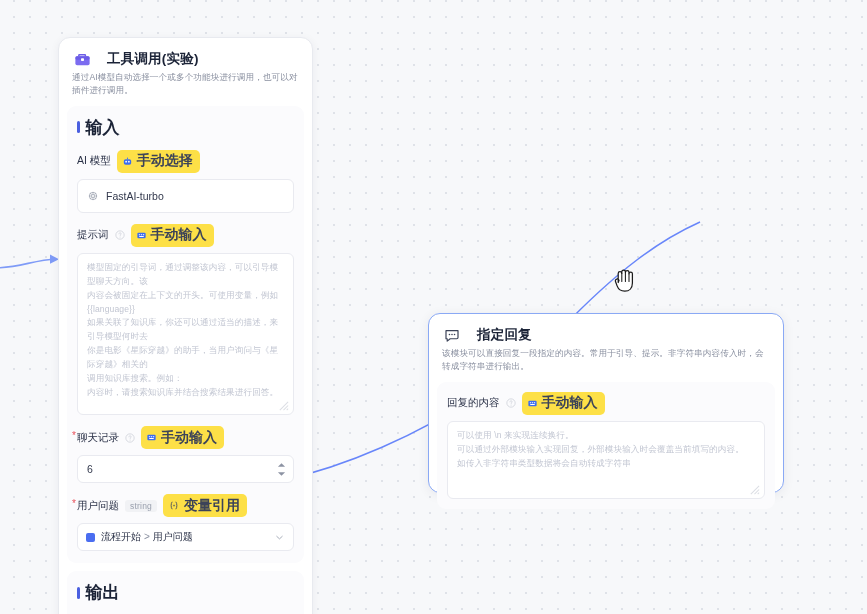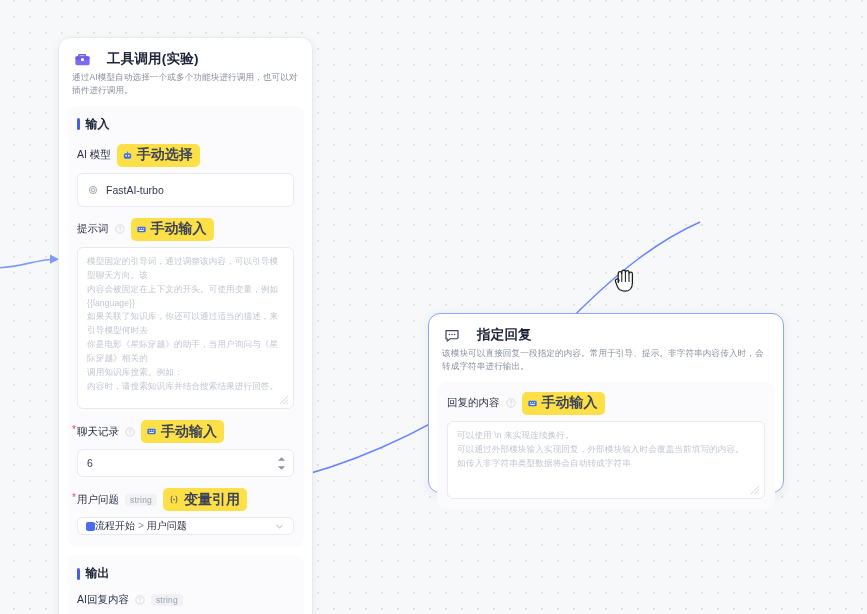--- a/index.html
+++ b/index.html
@@ -105,21 +105,21 @@
     margin-bottom: 11px;
   }
   .section-bar {
     width: 2.5px;
     height: 12px;
     background: #4a5fe0;
     border-radius: 2px;
     flex: 0 0 auto;
   }
   .section-title {
-    font-size: 12px;
+    font-size: 17px;
     font-weight: bold;
     color: #1b2337;
   }
 
   
   .field { margin-bottom: 11px; }
   .field:last-child { margin-bottom: 0; }
 
   .label-row {
     display: flex;
@@ -223,25 +223,25 @@
     flex-direction: column;
     gap: 3px;
     align-items: center;
     padding-right: 3px;
   }
 
   .var-select {
     background: #ffffff;
     border: 1px solid #e9eaf0;
     border-radius: 6px;
-    height: 18px;
+    height: 28px;
     display: flex;
     align-items: center;
     padding: 0 8px;
-    gap: 0;
+    gap: 6px;
   }
   .var-dot {
     width: 9px; height: 9px;
     background: #4a6df0;
     border-radius: 2px;
     flex: 0 0 auto;
   }
   .var-path {
     font-size: 10px;
     color: #2a3147;

